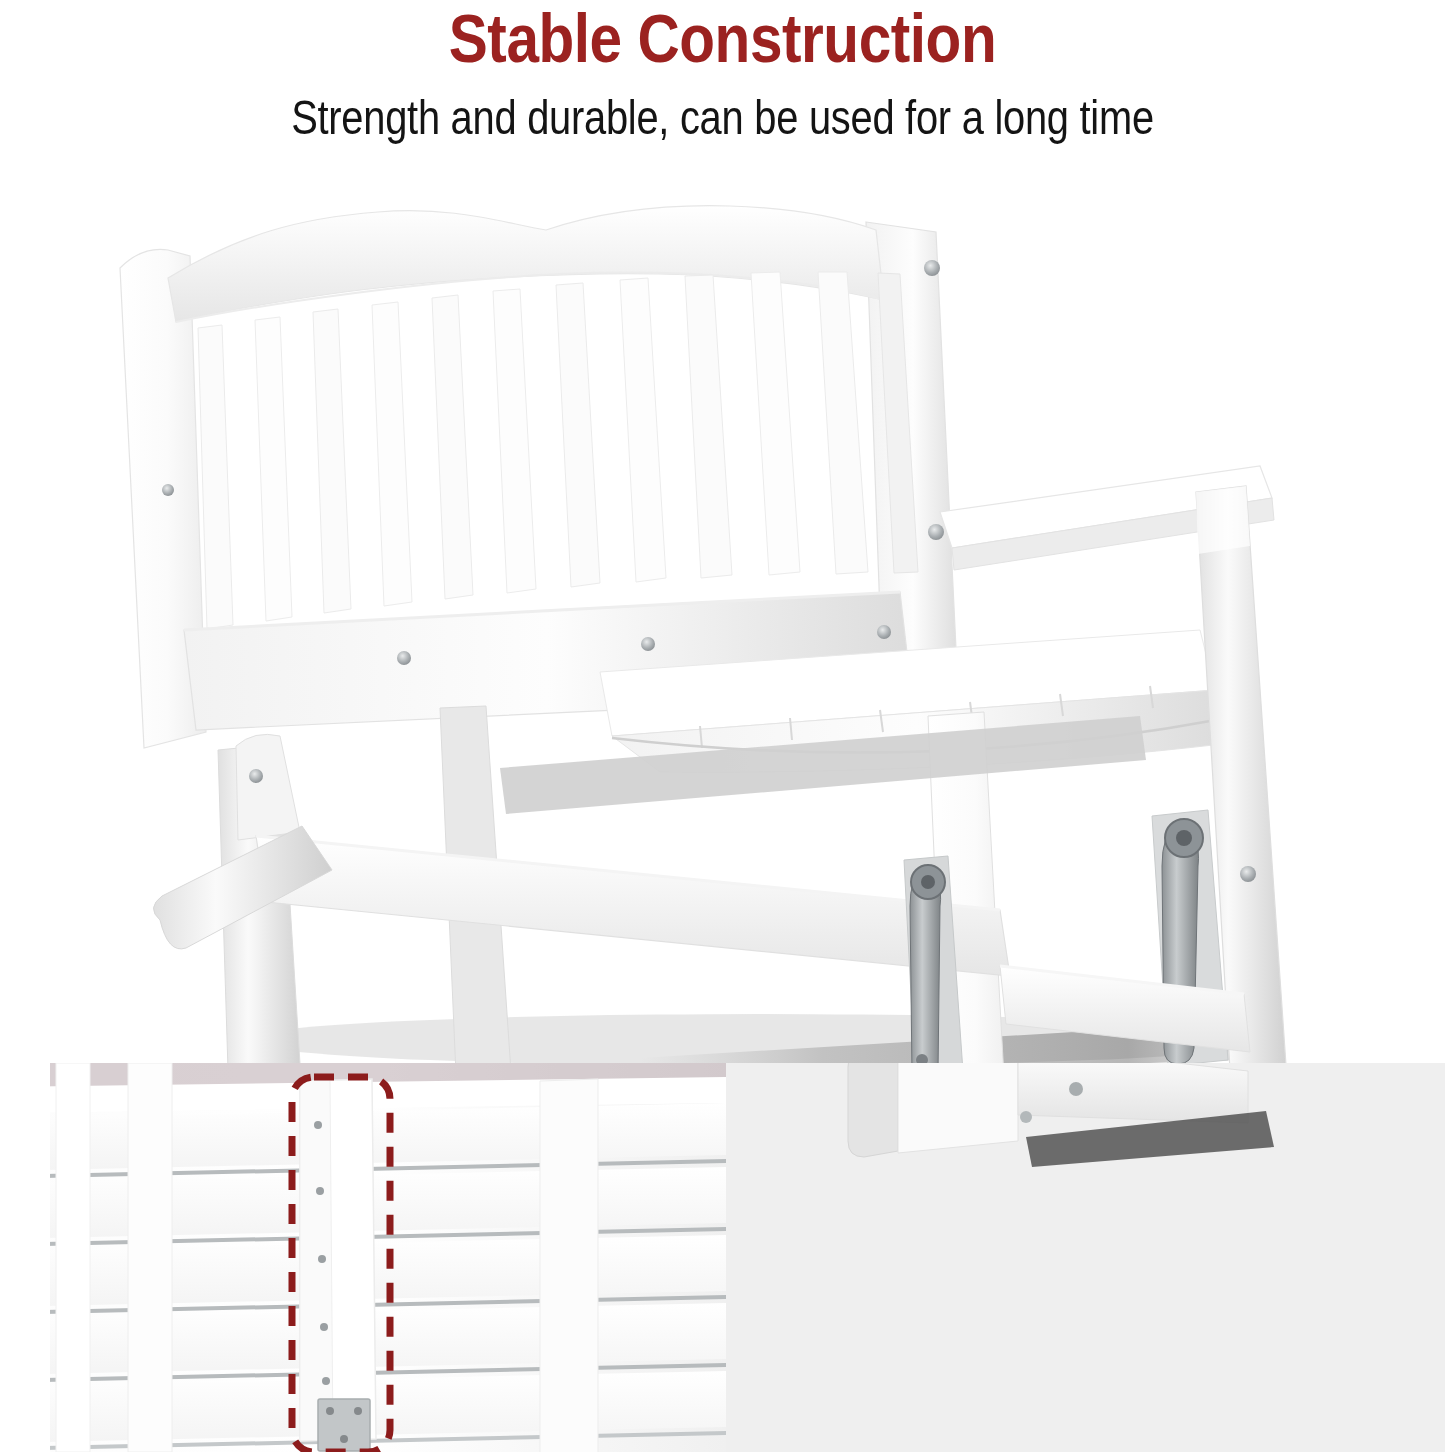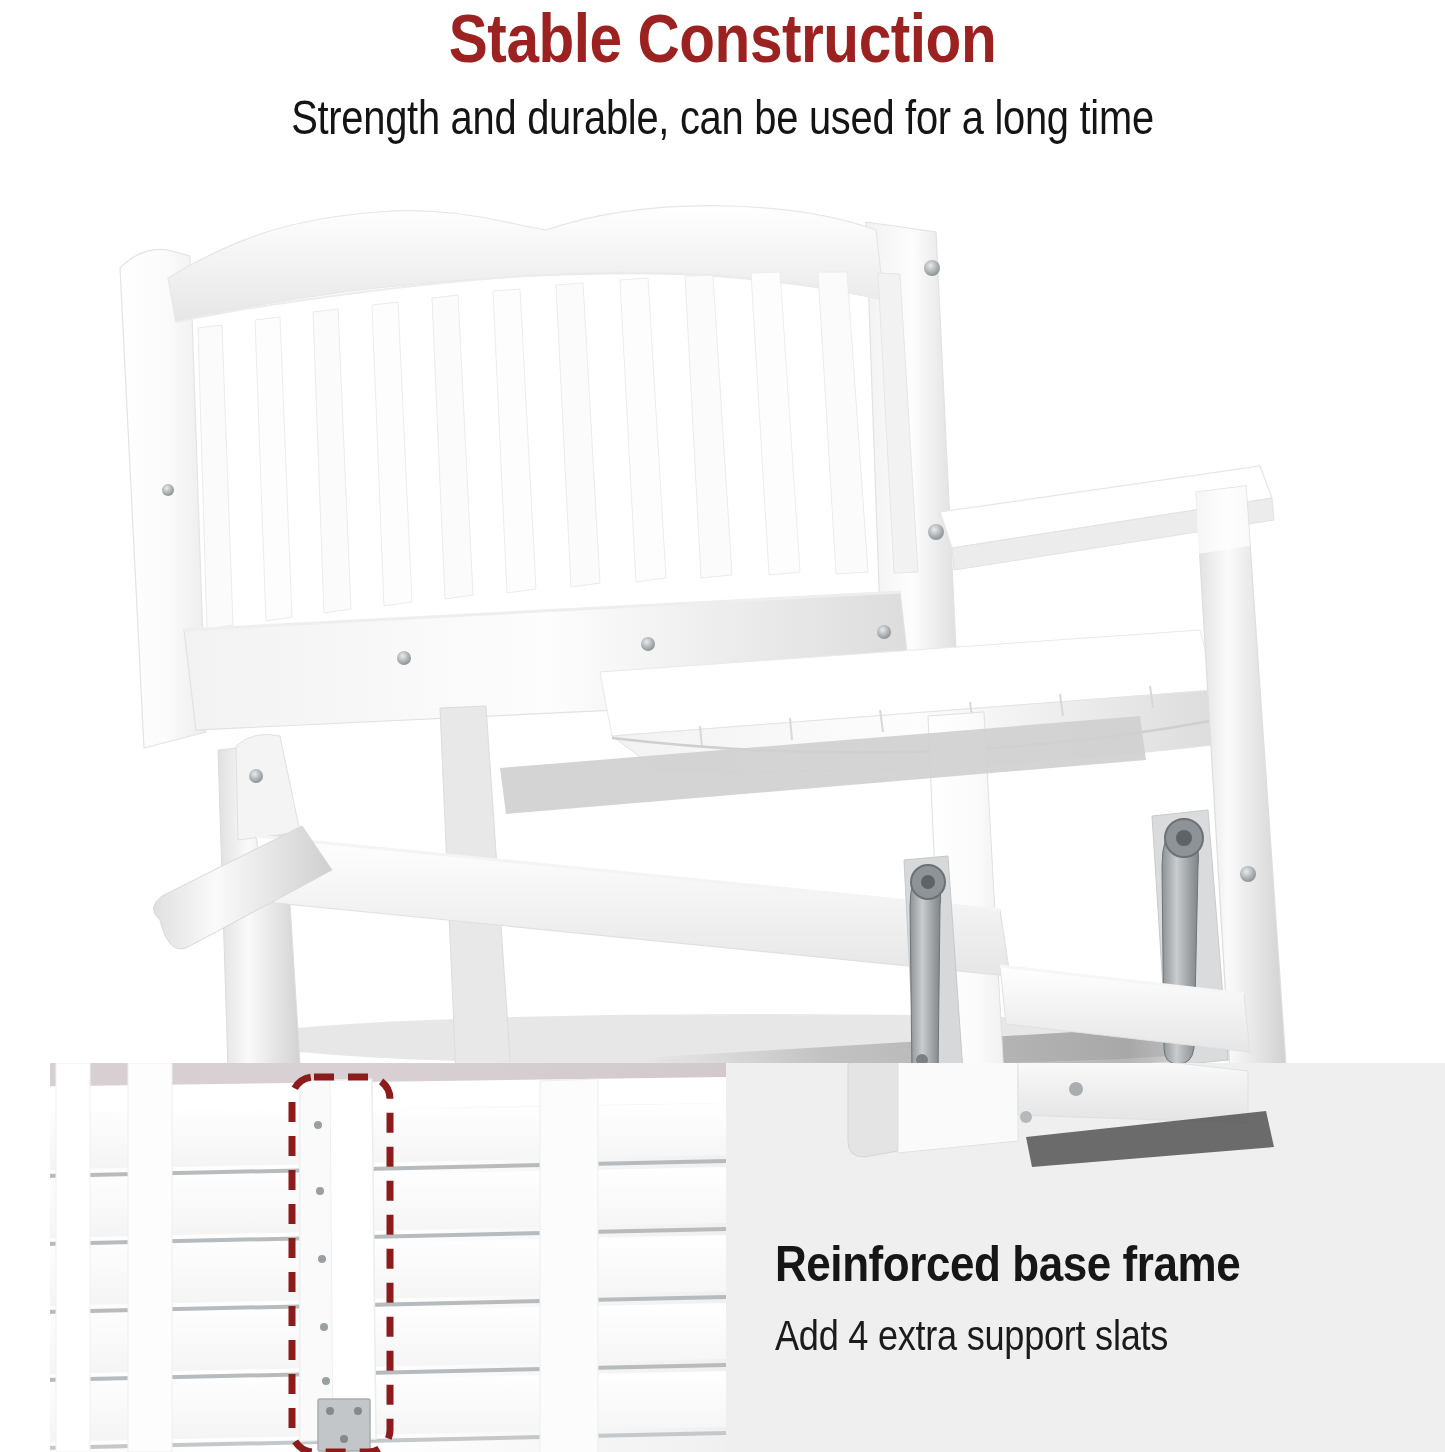--- a/index.html
+++ b/index.html
@@ -284,19 +284,15 @@
           <rect x="318" y="336" width="52" height="52" rx="2" fill="#c2c6c8" stroke="#a8adaf" stroke-width="1.5"></rect>
           <circle cx="330" cy="348" r="4" fill="#85898c"></circle>
           <circle cx="358" cy="348" r="4" fill="#85898c"></circle>
           <circle cx="344" cy="376" r="4" fill="#85898c"></circle>
         </g>
 
         <rect x="292" y="14" width="98" height="375" rx="22" ry="22" fill="none" stroke="#8C1C1C" stroke-width="7" stroke-dasharray="20 14" stroke-linecap="butt"></rect>
       </svg>
     </div>
 
-    <div class="caption">
-      <div class="cap-title">Reinforced base frame</div>
-      <div class="cap-sub">Add 4 extra support slats</div>
-    </div>
 
   </div>
 </div>
 
 </body></html>

